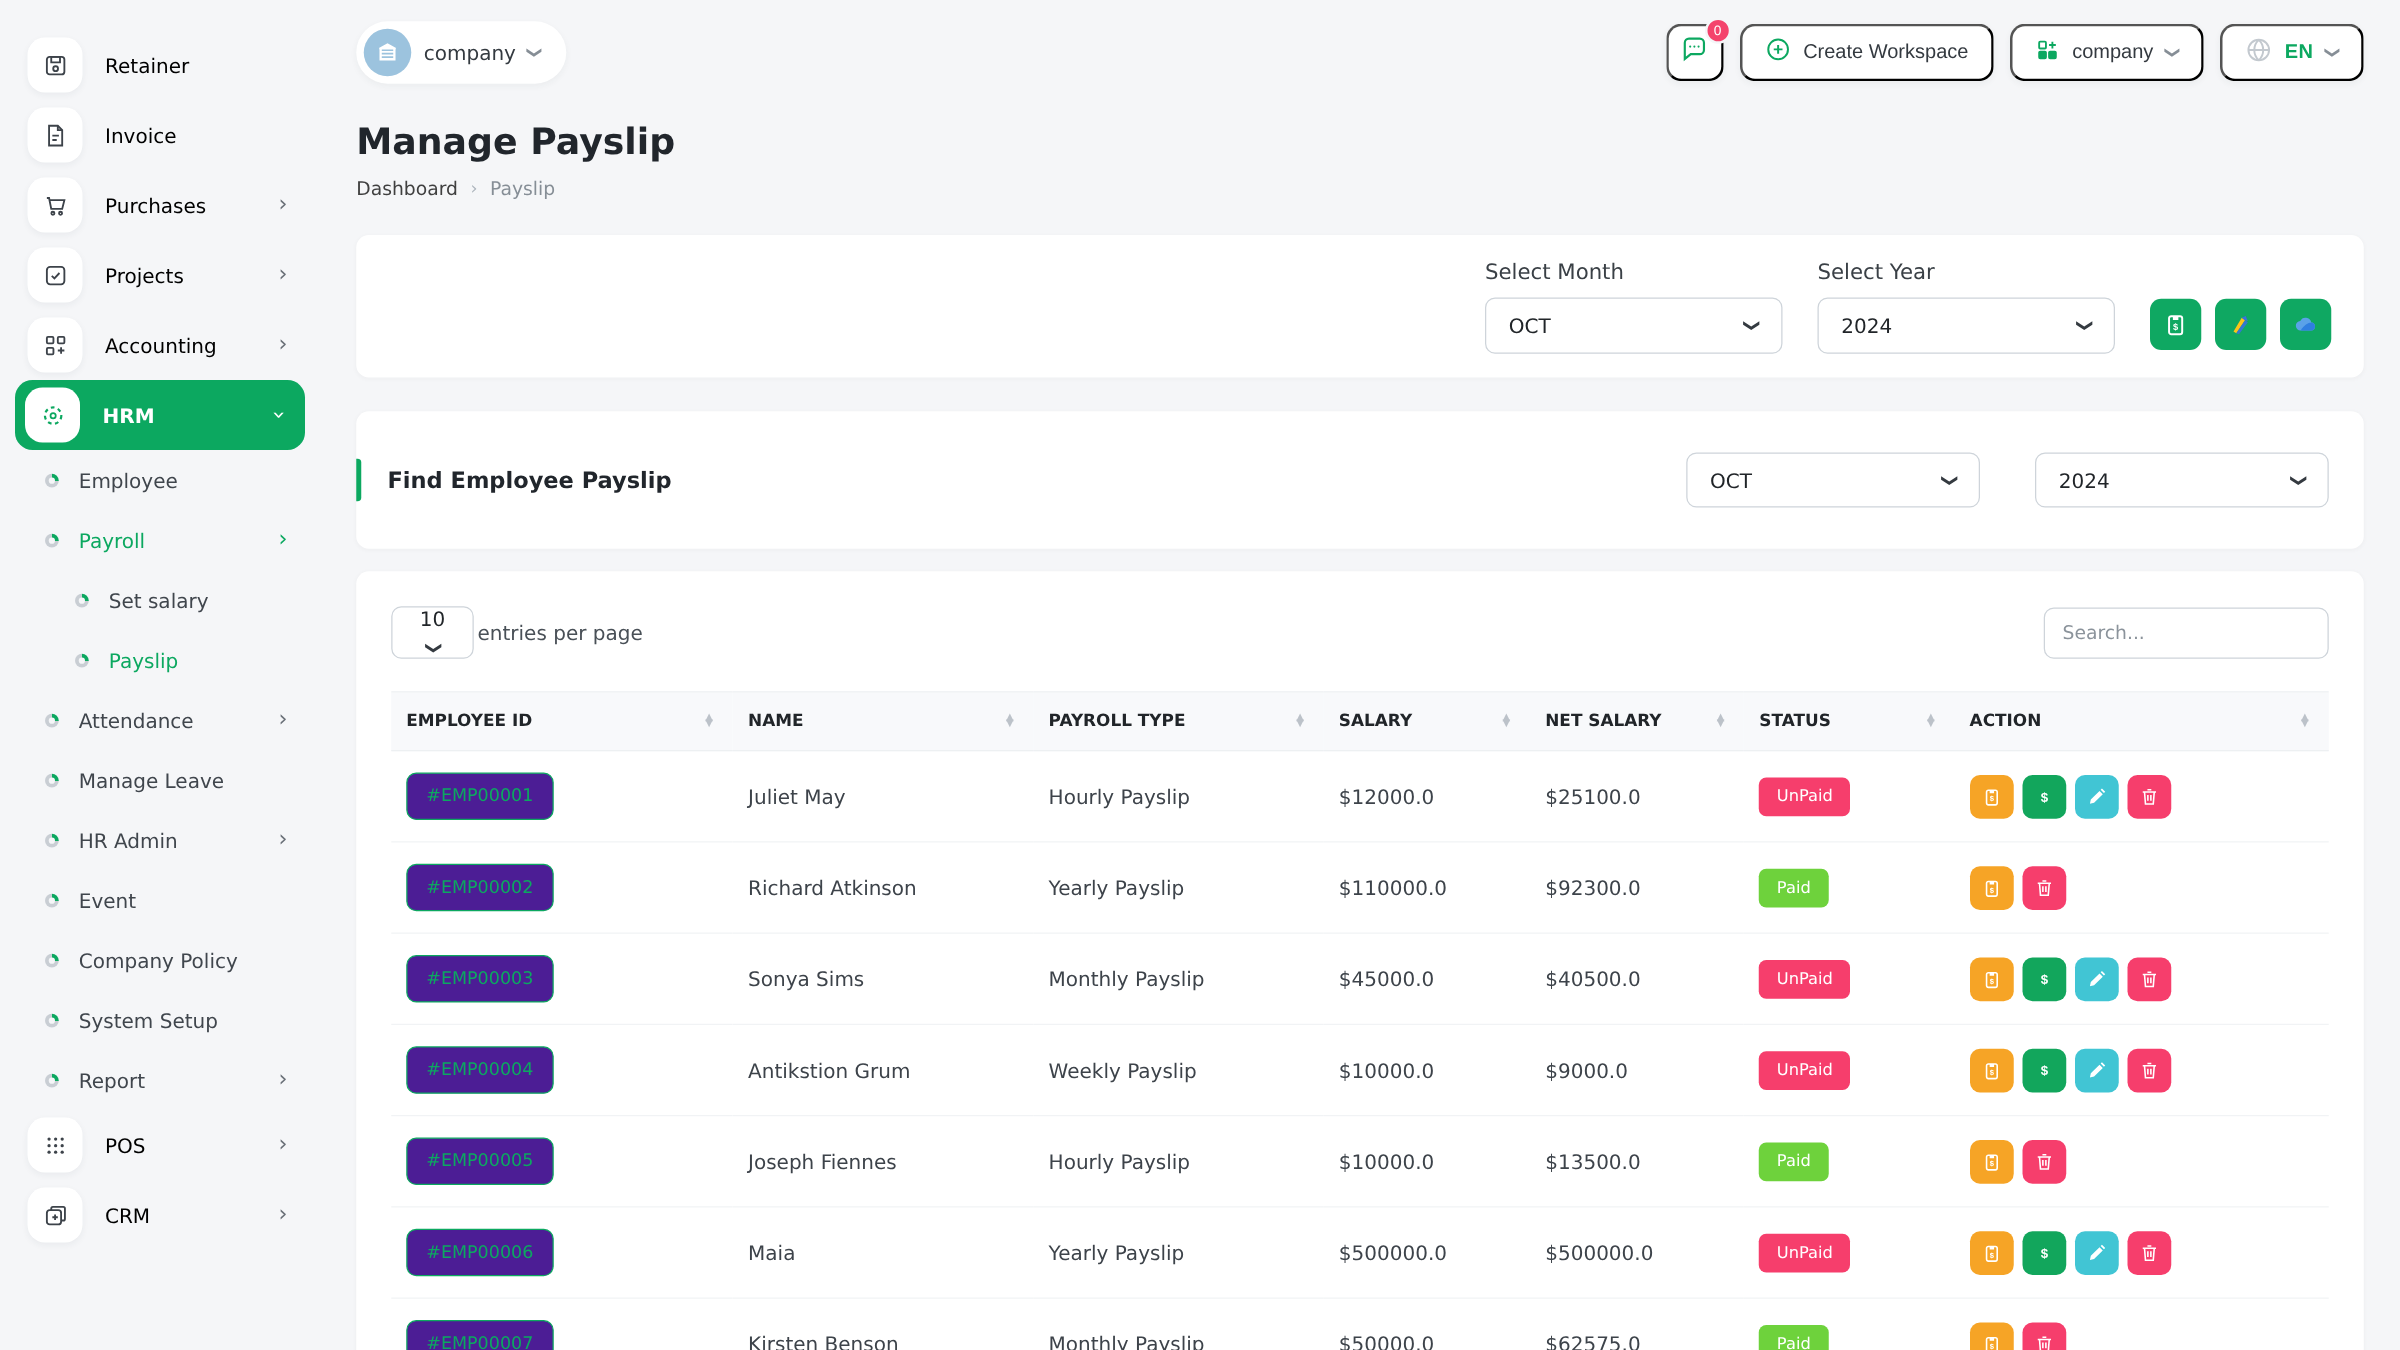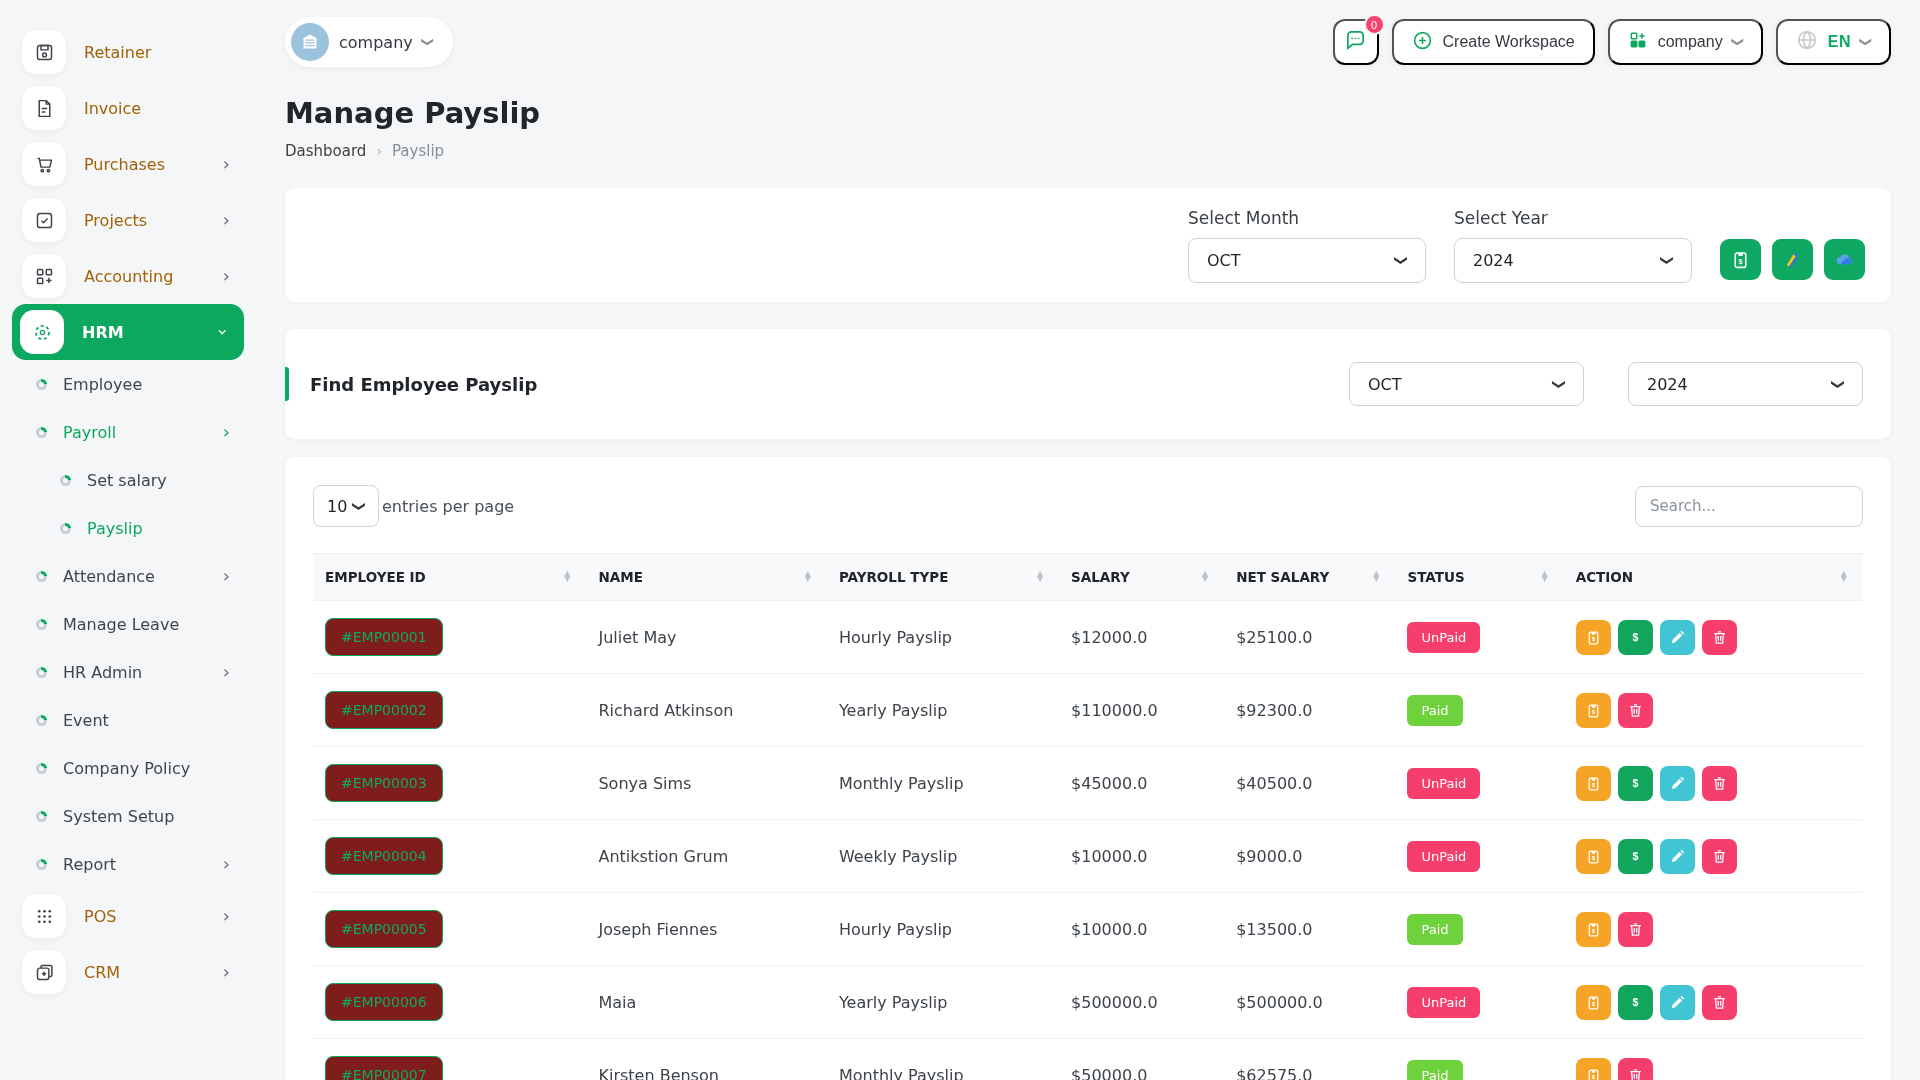--- a/index.html
+++ b/index.html
@@ -13,21 +13,21 @@
   .logo .logo-n::after { content:''; position:absolute; left:9px; top:3px; width:4px; height:26px;
     background:#21bd5f; transform:rotate(-27deg); border-radius:2px; }
   .side-nav { }
   .side-item { position:relative; display:flex; align-items:center; cursor:pointer; }
   .side-item.top { height:56px; padding-left:22px; }
   .side-item.sub1 { height:48px; padding-left:36px; }
   .side-item.sub2 { height:48px; padding-left:60px; }
   .icon-box { width:44px; height:44px; background:#fff; border-radius:14px; display:flex;
     align-items:center; justify-content:center; box-shadow:0 2px 6px rgba(40,50,60,.06); color:#3d434a; flex:none; }
   .icon-box svg { width:21px; height:21px; }
-  .side-item.top .s-label { margin-left:18px; font-size:16px; color:#a16207; }
+  .side-item.top .s-label { margin-left:18px; font-size:16px; color:#000000; }
   .ring { width:11px; height:11px; border-radius:50%; flex:none; position:relative;
     background:conic-gradient(#0ca860 0 90deg,#c9ced4 90deg 360deg); }
   .ring::after { content:''; position:absolute; left:3px; top:3px; width:5px; height:5px; border-radius:50%; background:#f5f6f8; }
   .side-item.sub1 .s-label, .side-item.sub2 .s-label { margin-left:16px; font-size:16px; color:#40464d; }
   .side-item .s-chev { position:absolute; right:26px; color:#6a7078; font-size:18px; line-height:1; }
   .side-item .s-chev.down { transform:rotate(90deg); }
   .side-item.active { background:#0ca860; border-radius:14px; margin:0 12px; padding-left:8px; height:56px; }
   .side-item.active .s-label { color:#fff; font-weight:bold; font-size:16px; }
   .side-item.active .icon-box { box-shadow:none; color:#0ca860; }
   .side-item.active .s-chev { color:#fff; right:18px; }
@@ -77,33 +77,33 @@
   
   .find-card { margin-top:27px; height:110px; display:flex; align-items:center; position:relative; padding:0 28px 0 0; }
   .accent-bar { position:absolute; left:0; top:38px; width:4px; height:34px; background:#0ca860; border-radius:0 3px 3px 0; }
   .find-title { font-size:18px; font-weight:bold; color:#21262c; margin-left:25px; }
   .find-selects { margin-left:auto; display:flex; gap:44px; }
   .w235 { width:235px; height:44px; }
 
   
   .table-card { margin-top:18px; padding:28px; min-height:660px; }
   .tc-controls { display:flex; align-items:center; }
-  .entries-select { width:66px; height:42px; padding:0 13px; }
+  .entries-select { width:66px; height:42px; padding:0 13px;flex-direction:column; }
   .entries-label { margin-left:3px; font-size:16px; color:#495057; }
   .search-input { margin-left:auto; width:228px; height:41px; border:1px solid #ced4da; border-radius:8px;
     padding:0 14px; font-size:15px; color:#343a40; font-family:inherit; }
   .search-input::placeholder { color:#8b939b; }
 
   table { width:100%; border-collapse:collapse; margin-top:26px; }
   thead th { background:#f8f9fb; text-align:left; font-size:13.5px; color:#212529; text-transform:uppercase;
     padding:15px 12px; border-top:1px solid #edf0f2; border-bottom:1px solid #edf0f2; }
   th .th-inner { display:flex; align-items:center; justify-content:space-between; }
   .sort { display:flex; flex-direction:column; line-height:.62; color:#bcc2c9; font-size:8px; margin-right:4px; cursor:pointer; }
   tbody td { padding:17px 12px; font-size:16px; color:#3d434a; border-bottom:1px solid #f1f3f5; }
-  .emp-pill { display:inline-block; border:1px solid #0ca860; color:#0ca860; background:#7f1d1d;
+  .emp-pill { display:inline-block; border:1px solid #0ca860; color:#0ca860; background:#4c1d95;
     border-radius:8px; padding:10px 15px; font-size:14px; font-family:inherit; cursor:pointer; }
   .badge { display:inline-block; color:#fff; border-radius:6px; padding:8px 14px; font-size:13px; }
   .badge.unpaid { background:#f63e6c; }
   .badge.paid { background:#6ed23c; }
   .act-btn { width:35px; height:35px; border:none; border-radius:8px; margin-right:7px; cursor:pointer;
     display:inline-flex; align-items:center; justify-content:center; color:#fff; vertical-align:middle; }
   .act-btn svg { width:17px; height:17px; }
   .act-payslip { background:#f6a426; }
   .act-pay { background:#12a65c; }
   .act-edit { background:#41c5d4; }

